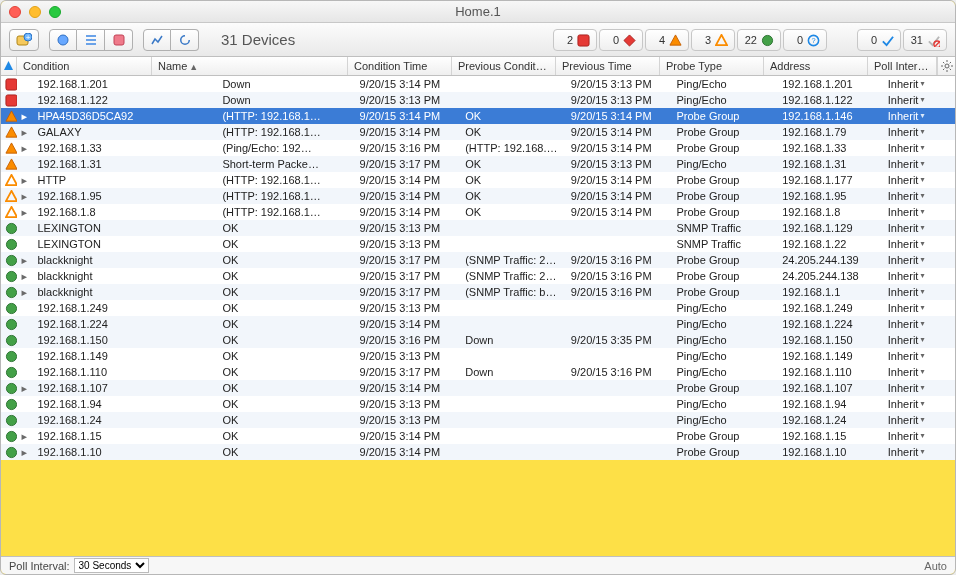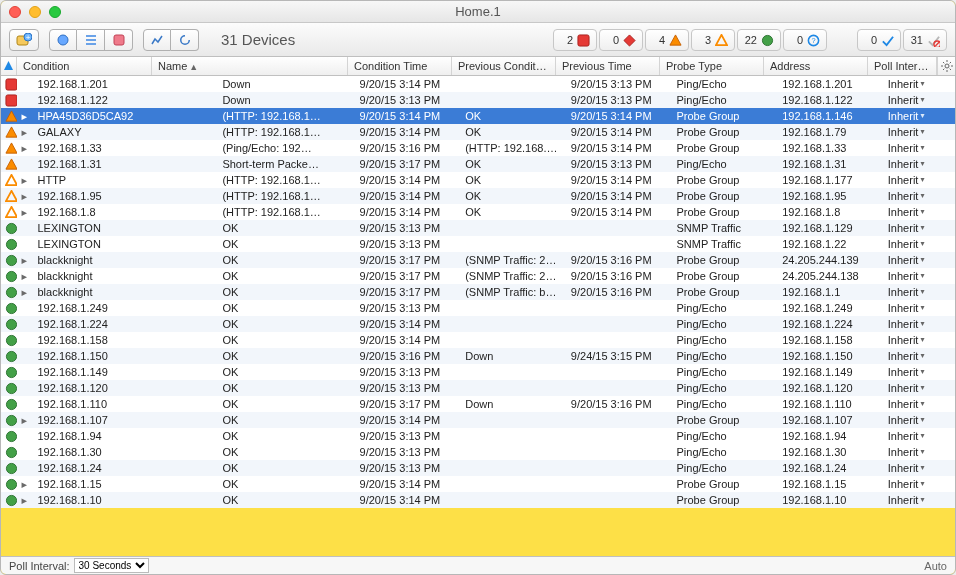--- a/index.html
+++ b/index.html
@@ -501,88 +501,52 @@
               <td>OK</td>
               <td>9/20/15 3:14 PM</td>
               <td></td>
               <td></td>
               <td>Ping/Echo</td>
               <td>192.168.1.224</td>
               <td>
                 <span class="inherit">Inherit <span class="arr">▾</span></span>
               </td>
             </tr>
-            <tr class="odd">
-              <td class="statuscell">
-                <svg class="status-icon" viewBox="0 0 14 14">
-                  <circle cx="7" cy="7" r="5.5" fill="#43a047" stroke="#2a7030"></circle>
-                </svg>
-              </td>
-              <td class="expandcell"></td>
-              <td>192.168.1.158</td>
-              <td>OK</td>
-              <td>9/20/15 3:14 PM</td>
-              <td></td>
-              <td></td>
-              <td>Ping/Echo</td>
-              <td>192.168.1.158</td>
-              <td>
-                <span class="inherit">Inherit <span class="arr">▾</span></span>
-              </td>
-            </tr>
             <tr class="even">
               <td class="statuscell">
                 <svg class="status-icon" viewBox="0 0 14 14">
                   <circle cx="7" cy="7" r="5.5" fill="#43a047" stroke="#2a7030"></circle>
                 </svg>
               </td>
               <td class="expandcell"></td>
               <td>192.168.1.150</td>
               <td>OK</td>
               <td>9/20/15 3:16 PM</td>
               <td>Down</td>
-              <td>9/24/15 3:15 PM</td>
+              <td>9/20/15 3:35 PM</td>
               <td>Ping/Echo</td>
               <td>192.168.1.150</td>
               <td>
                 <span class="inherit">Inherit <span class="arr">▾</span></span>
               </td>
             </tr>
             <tr class="odd">
               <td class="statuscell">
                 <svg class="status-icon" viewBox="0 0 14 14">
                   <circle cx="7" cy="7" r="5.5" fill="#43a047" stroke="#2a7030"></circle>
                 </svg>
               </td>
               <td class="expandcell"></td>
               <td>192.168.1.149</td>
               <td>OK</td>
               <td>9/20/15 3:13 PM</td>
               <td></td>
               <td></td>
               <td>Ping/Echo</td>
               <td>192.168.1.149</td>
-              <td>
-                <span class="inherit">Inherit <span class="arr">▾</span></span>
-              </td>
-            </tr>
-            <tr class="even">
-              <td class="statuscell">
-                <svg class="status-icon" viewBox="0 0 14 14">
-                  <circle cx="7" cy="7" r="5.5" fill="#43a047" stroke="#2a7030"></circle>
-                </svg>
-              </td>
-              <td class="expandcell"></td>
-              <td>192.168.1.120</td>
-              <td>OK</td>
-              <td>9/20/15 3:13 PM</td>
-              <td></td>
-              <td></td>
-              <td>Ping/Echo</td>
-              <td>192.168.1.120</td>
               <td>
                 <span class="inherit">Inherit <span class="arr">▾</span></span>
               </td>
             </tr>
             <tr class="odd">
               <td class="statuscell">
                 <svg class="status-icon" viewBox="0 0 14 14">
                   <circle cx="7" cy="7" r="5.5" fill="#43a047" stroke="#2a7030"></circle>
                 </svg>
               </td>
@@ -623,38 +587,20 @@
                 </svg>
               </td>
               <td class="expandcell"></td>
               <td>192.168.1.94</td>
               <td>OK</td>
               <td>9/20/15 3:13 PM</td>
               <td></td>
               <td></td>
               <td>Ping/Echo</td>
               <td>192.168.1.94</td>
-              <td>
-                <span class="inherit">Inherit <span class="arr">▾</span></span>
-              </td>
-            </tr>
-            <tr class="odd">
-              <td class="statuscell">
-                <svg class="status-icon" viewBox="0 0 14 14">
-                  <circle cx="7" cy="7" r="5.5" fill="#43a047" stroke="#2a7030"></circle>
-                </svg>
-              </td>
-              <td class="expandcell"></td>
-              <td>192.168.1.30</td>
-              <td>OK</td>
-              <td>9/20/15 3:13 PM</td>
-              <td></td>
-              <td></td>
-              <td>Ping/Echo</td>
-              <td>192.168.1.30</td>
               <td>
                 <span class="inherit">Inherit <span class="arr">▾</span></span>
               </td>
             </tr>
             <tr class="even">
               <td class="statuscell">
                 <svg class="status-icon" viewBox="0 0 14 14">
                   <circle cx="7" cy="7" r="5.5" fill="#43a047" stroke="#2a7030"></circle>
                 </svg>
               </td>

